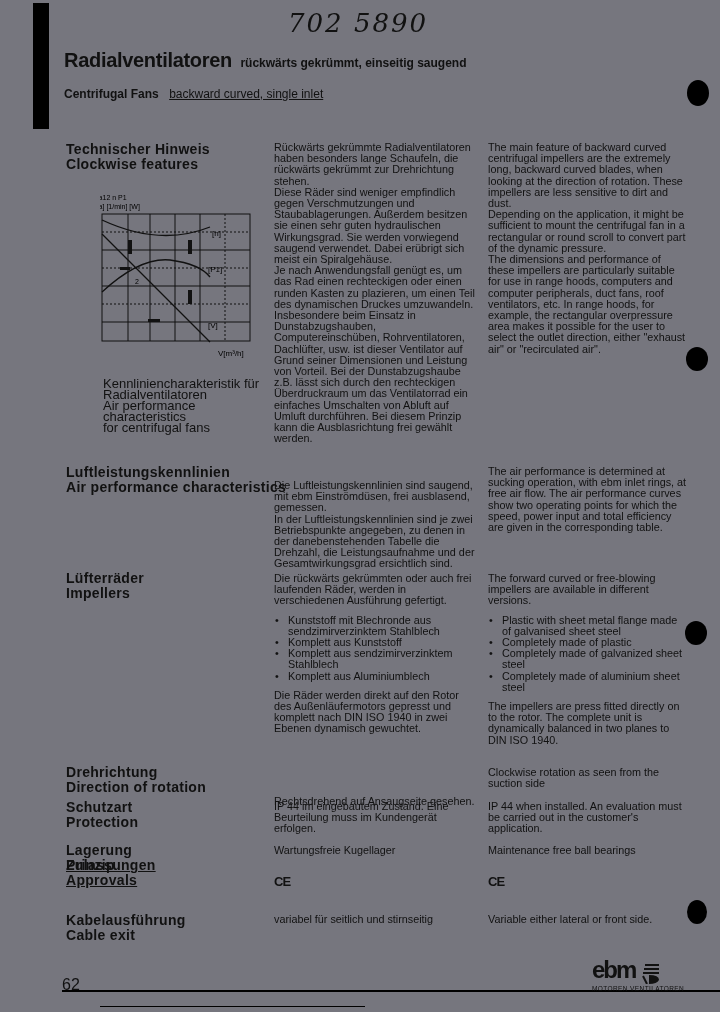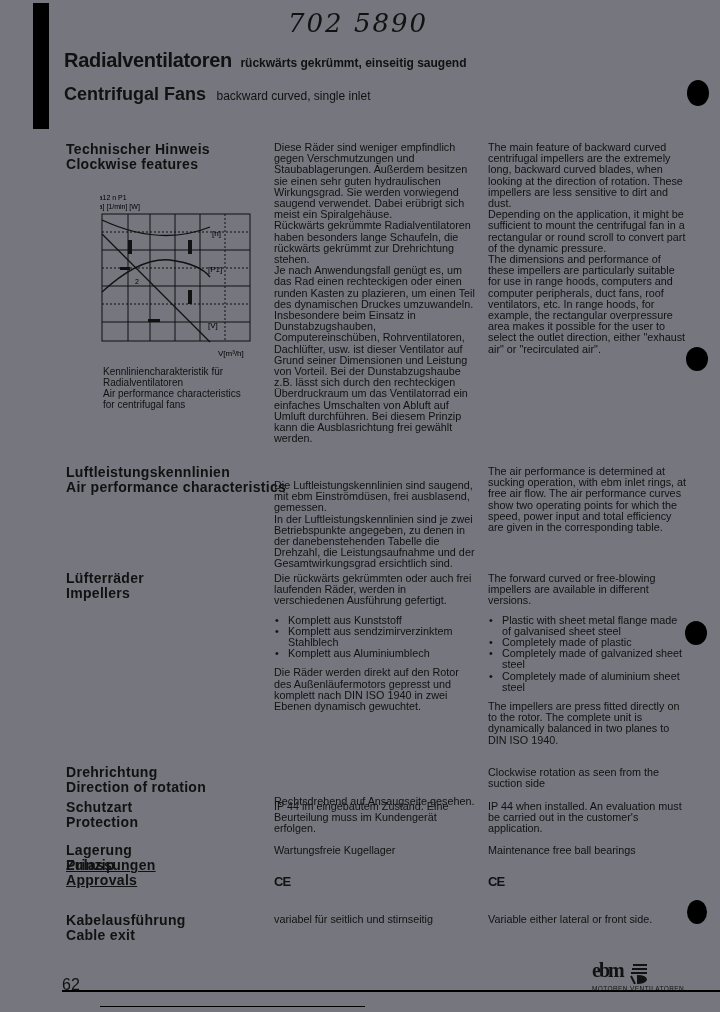--- a/index.html
+++ b/index.html
@@ -5,36 +5,36 @@
   html, body { margin:0; padding:0; }
   body { width:720px; height:1012px; background:#76767e; position:relative; overflow:hidden;
          font-family:"Liberation Sans", sans-serif; color:#111; }
   .leftbar { position:absolute; left:33px; top:3px; width:16px; height:126px; background:#000; }
   .handwriting { position:absolute; left:288px; top:8px; font-family:"DejaVu Serif", serif; font-size:26px;
                  font-style:italic; color:#111; letter-spacing:2px; }
   .title1 { position:absolute; left:64px; top:49px; white-space:nowrap; }
   .title1 .big { font-size:20px; font-weight:bold; letter-spacing:-0.3px; }
   .title1 .small { font-size:12px; font-weight:bold; margin-left:4px; }
   .title2 { position:absolute; left:64px; top:84px; white-space:nowrap; }
-  .title2 .big { font-size:18px; font-weight:bold; }
-  .title2 .small { font-size:12px; margin-left:6px; }
+  .title2 .big { font-size:12px; font-weight:bold; }
+  .title2 .small { font-size:12px; margin-left:6px;text-decoration:underline; }
   .hole { position:absolute; background:#000; border-radius:50%; }
   .sec-label { position:absolute; left:66px; font-size:14px; font-weight:bold; line-height:15px; letter-spacing:0.3px; }
   .col-de { position:absolute; left:274px; width:205px; font-size:10.8px; line-height:11.2px; }
   .col-en { position:absolute; left:488px; width:200px; font-size:10.8px; line-height:11.2px; }
   .col-de p, .col-en p { margin:0 0 8px 0; }
   ul.bul { margin:0 0 8px 0; padding:0 0 0 14px; list-style:none; }
   ul.bul li { position:relative; }
   ul.bul li::before { content:"•"; position:absolute; left:-13px; }
   .chart { position:absolute; left:100px; top:192px; width:180px; height:170px; }
-  .chart-caption { position:absolute; left:103px; top:366px; font-size:10px; line-height:11px; width:160px; }
+  .chart-caption { position:absolute; left:103px; top:378px; font-size:13px; line-height:11px; width:160px; }
   .pagenum { position:absolute; left:62px; top:976px; font-size:16px;text-align:center; }
   .rule { position:absolute; height:2px; background:#000; }
   .logo { position:absolute; left:592px; top:956px; }
-  .logo .ebm { font-size:20px; font-weight:bold; letter-spacing:-2px; line-height:28px;font-family:Liberation Serif, serif; }
+  .logo .ebm { font-size:24px; font-weight:bold; letter-spacing:-2px; line-height:28px; }
   .logo .tag { font-size:6.5px; letter-spacing:0.4px; margin-top:1px; }
   .ce { font-size:13px; font-weight:bold; letter-spacing:-1px; }
 </style>
 </head>
 <body>
 
 <div class="leftbar"></div>
 <div class="handwriting">702 5890</div>
 
 <div class="title1">
@@ -92,22 +92,22 @@
   </svg>
 </div>
 <div class="chart-caption">
   <div>Kennliniencharakteristik für</div>
   <div>Radialventilatoren</div>
   <div>Air performance characteristics</div>
   <div>for centrifugal fans</div>
 </div>
 
 <div class="col-de" style="top:142px;">
+  <p style="margin:0">Rückwärts gekrümmte Radialventilatoren haben besonders lange Schaufeln, die rückwärts gekrümmt zur Drehrichtung stehen.</p>
   <p style="margin:0">Diese Räder sind weniger empfindlich gegen Verschmutzungen und Staubablagerungen. Außerdem besitzen sie einen sehr guten hydraulischen Wirkungsgrad. Sie werden vorwiegend saugend verwendet. Dabei erübrigt sich meist ein Spiralgehäuse.</p>
-  <p style="margin:0">Rückwärts gekrümmte Radialventilatoren haben besonders lange Schaufeln, die rückwärts gekrümmt zur Drehrichtung stehen.</p>
   <p style="margin:0">Je nach Anwendungsfall genügt es, um das Rad einen rechteckigen oder einen runden Kasten zu plazieren, um einen Teil des dynamischen Druckes umzuwandeln. Insbesondere beim Einsatz in Dunstabzugshauben, Computereinschüben, Rohrventilatoren, Dachlüfter, usw. ist dieser Ventilator auf Grund seiner Dimensionen und Leistung von Vorteil. Bei der Dunstabzugshaube z.B. lässt sich durch den rechteckigen Überdruckraum um das Ventilatorrad ein einfaches Umschalten von Abluft auf Umluft durchführen. Bei diesem Prinzip kann die Ausblasrichtung frei gewählt werden.</p>
 </div>
 <div class="col-en" style="top:142px;">
   <p style="margin:0">The main feature of backward curved centrifugal impellers are the extremely long, backward curved blades, when looking at the direction of rotation. These impellers are less sensitive to dirt and dust.</p>
   <p style="margin:0">Depending on the application, it might be sufficient to mount the centrifugal fan in a rectangular or round scroll to convert part of the dynamic pressure.</p>
   <p style="margin:0">The dimensions and performance of these impellers are particularly suitable for use in range hoods, computers and computer peripherals, duct fans, roof ventilators, etc. In range hoods, for example, the rectangular overpressure area makes it possible for the user to select the outlet direction, either "exhaust air" or "recirculated air".</p>
 </div>
 
 <div class="sec-label" style="top:465px;">
   <div>Luftleistungskennlinien</div>
@@ -121,20 +121,21 @@
   <p style="margin:0">The air performance is determined at sucking operation, with ebm inlet rings, at free air flow. The air performance curves show two operating points for which the speed, power input and total efficiency are given in the corresponding table.</p>
 </div>
 
 <div class="sec-label" style="top:571px;">
   <div>Lüfterräder</div>
   <div>Impellers</div>
 </div>
 <div class="col-de" style="top:573px;">
   <p>Die rückwärts gekrümmten oder auch frei laufenden Räder, werden in verschiedenen Ausführung gefertigt.</p>
   <ul class="bul">
+    <li>Kunststoff mit Blechronde aus sendzimirverzinktem Stahlblech</li>
     <li>Komplett aus Kunststoff</li>
     <li>Komplett aus sendzimirverzinktem Stahlblech</li>
     <li>Komplett aus Aluminiumblech</li>
   </ul>
   <p>Die Räder werden direkt auf den Rotor des Außenläufermotors gepresst und komplett nach DIN ISO 1940 in zwei Ebenen dynamisch gewuchtet.</p>
 </div>
 <div class="col-en" style="top:573px;">
   <p>The forward curved or free-blowing impellers are available in different versions.</p>
   <ul class="bul">
     <li>Plastic with sheet metal flange made of galvanised sheet steel</li>

